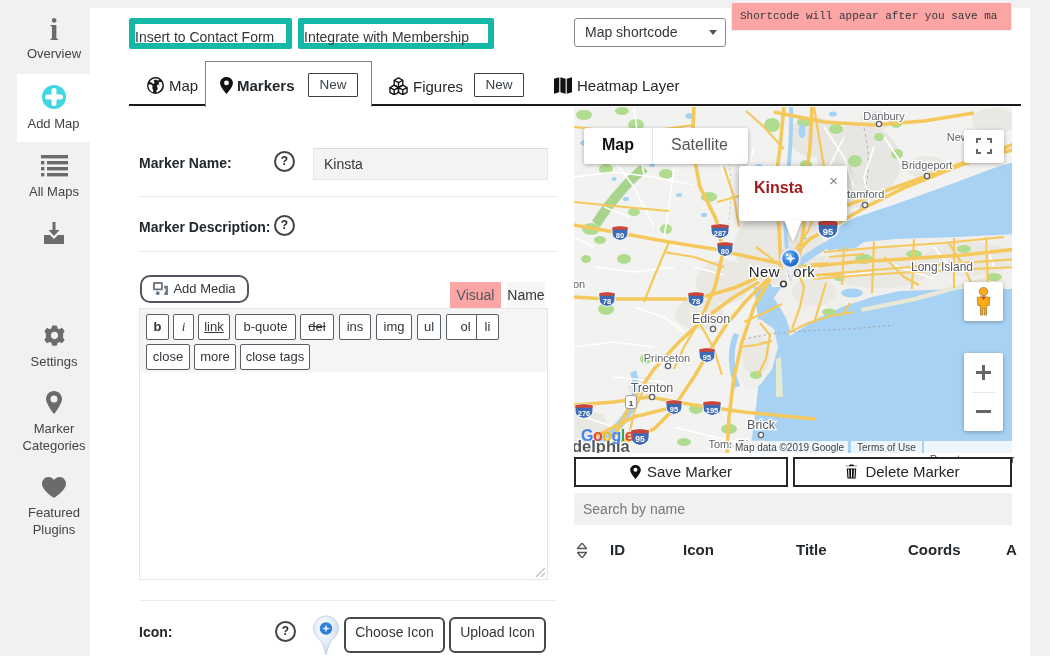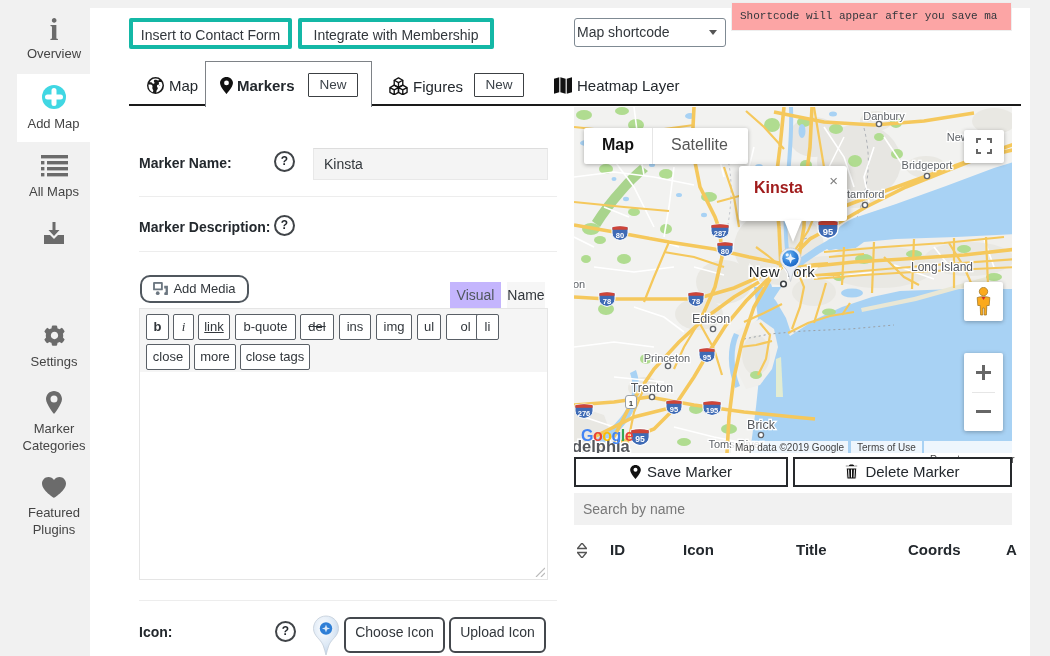--- a/index.html
+++ b/index.html
@@ -8,25 +8,25 @@
 .abs { position:absolute; }
 
 #topstrip { left:0; top:0; width:1050px; height:8px; background:#f1f1f1; }
 #rightstrip { left:1030px; top:0; width:20px; height:656px; background:#f1f1f1; }
 #sidebar { left:0; top:8px; width:90px; height:648px; background:#f1f1f1; }
 .sb-item { position:absolute; left:18px; width:72px; text-align:center;
   color:#444; font-size:13px; line-height:17px; }
 .sb-item .ic { display:block; margin:0 auto 6px; }
 .sb-active { background:#fff; }
 
-.tbtn { position:absolute; height:31px; background:#fff; border:4px solid #14b8a6;
-  border-radius:2px; font-size:14px; color:#32373c; text-align:center; line-height:27px; }
+.tbtn { position:absolute; height:31px; background:#fff; border:6px solid #14b8a6;
+  border-radius:2px; font-size:14px; color:#32373c; text-align:left; line-height:27px; }
 #shortsel { left:574px; top:18px; width:152px; height:29px; border:1px solid #7f8a93;
   border-radius:3px; background:#fff; font-size:14px; color:#32373c; line-height:27px;
-  padding-left:2px; }
+  padding-left:10px; }
 #shortsel .arr { position:absolute; right:8px; top:11px; width:0; height:0;
   border-left:4px solid transparent; border-right:4px solid transparent;
   border-top:5px solid #555; }
 #shortfield { left:731px; top:2px; width:281px; height:29px; background:#fca5a5;
   border:1px solid #eee; font-family:"Liberation Mono", monospace; font-size:11px;
   color:#32373c; line-height:27px; padding-left:8px; white-space:nowrap; overflow:hidden; }
 
 #tabline { left:129px; top:104px; width:892px; height:2px; background:#1a1a1a; }
 .tab { position:absolute; font-size:15px; color:#23282d; }
 #tab-markers { left:205px; top:61px; width:167px; height:46px; background:#fff;
@@ -176,21 +176,21 @@
 <div class="hsep" style="top:251px;"></div>
 <div class="abs" id="addmedia">
   <svg width="15" height="13" viewBox="0 0 16 14" style="vertical-align:-2px;margin-right:5px;">
     <g fill="#6c7781">
       <rect x="0" y="0" width="10.5" height="9" rx="1"></rect>
       <rect x="2" y="2" width="6.5" height="5" fill="#fff"></rect>
       <path d="M12 4 L16 4 L16 12.5 A2 2 0 1 1 13.5 10.8 L13.5 7 L12 7 Z"></path>
       <circle cx="5" cy="12" r="2"></circle>
     </g>
   </svg>Add Media</div>
-<div class="edtab" style="left:450px;top:282px;width:51px;background:#c4b5fd;text-align:center;">Visual</div>
+<div class="edtab" style="left:450px;top:282px;width:51px;background:#fca5a5;text-align:center;">Visual</div>
 <div class="edtab" style="left:507px;top:282px;width:38px;background:#f6f6f6;color:#32373c;">Name</div>
 <div class="abs" id="edwrap">
   <div id="qtbar">
     <div class="qt" style="left:6px;top:5px;width:23px;font-weight:bold;">b</div>
     <div class="qt" style="left:33px;top:5px;width:21px;font-style:italic;font-family:'Liberation Serif',serif;">i</div>
     <div class="qt" style="left:58px;top:5px;width:32px;text-decoration:underline;">link</div>
     <div class="qt" style="left:95px;top:5px;width:61px;">b-quote</div>
     <div class="qt" style="left:160px;top:5px;width:34px;text-decoration:line-through;">del</div>
     <div class="qt" style="left:199px;top:5px;width:32px;">ins</div>
     <div class="qt" style="left:236px;top:5px;width:36px;">img</div>

